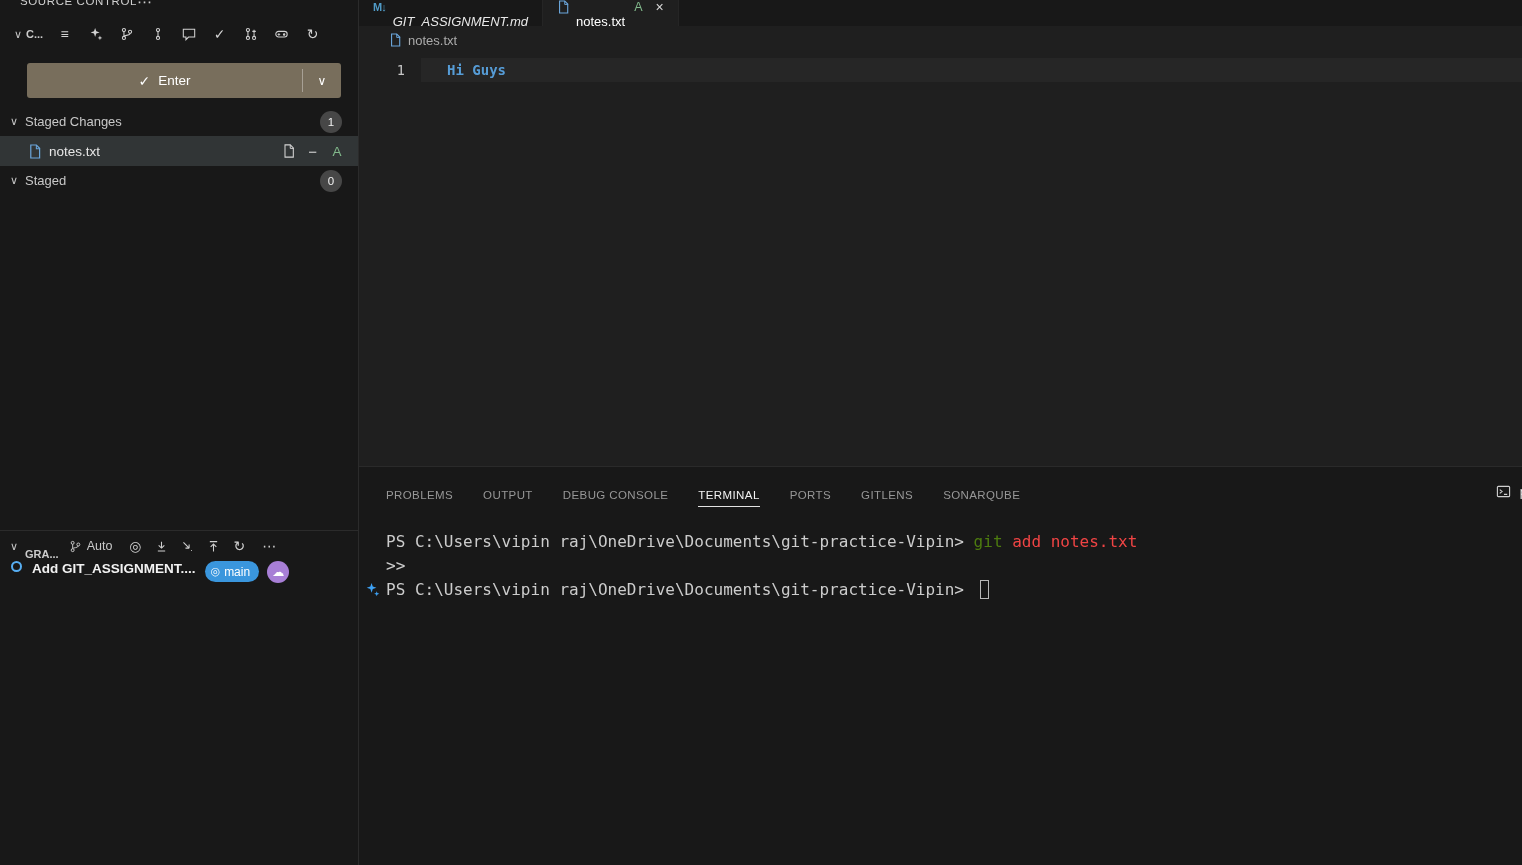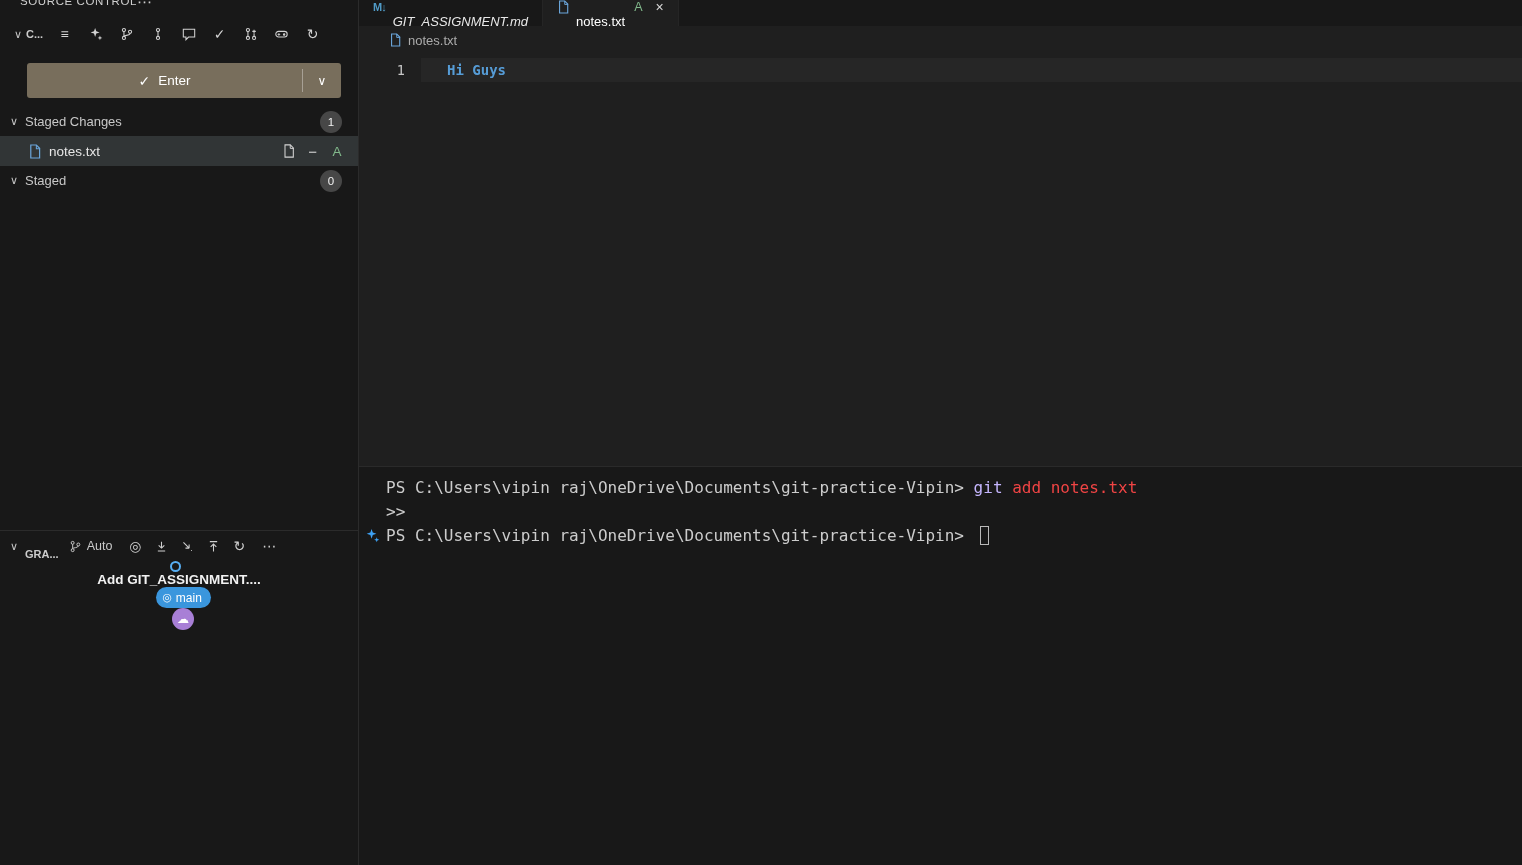--- a/index.html
+++ b/index.html
@@ -76,21 +76,21 @@
   .graph-toolbar { height:30px; display:flex; align-items:center; padding:0 10px 0 6px; }
   .graph-title { font-size:11px; font-weight:bold; color:#cccccc; margin:16px 10px 0 3px; }
   .auto-wrap { display:flex; align-items:center; gap:5px; color:#c9c9c9; margin-right:10px; cursor:pointer;text-align:right; }
   .auto-label { font-size:12.5px; }
   .g-icon {
     width:26px; height:22px; display:flex; align-items:center; justify-content:center;
     color:#cfcfcf; font-size:14px; cursor:pointer; flex:none;
   }
   .g-icon.last { margin-left:4px; }
 
-  .graph-row { height:32px; display:flex; align-items:center; padding:0 8px; cursor:pointer;flex-direction:column; }
+  .graph-row { height:32px; display:flex; padding:0 8px; cursor:pointer; }
   .commit-node {
     width:11px; height:11px; border:2px solid #57aef2; border-radius:50%;
     margin:0 10px 0 3px; flex:none;
   }
   .commit-msg { font-size:13.5px; font-weight:bold; color:#f2f2f2; white-space:nowrap; }
   .branch-pill {
     margin-left:9px; height:21px; border-radius:11px; background:#3a96dd;
     color:#ffffff; display:inline-flex; align-items:center; gap:4px;
     padding:0 9px 0 6px; font-size:12px; flex:none; cursor:pointer;
   }
@@ -142,21 +142,21 @@
   .panel-tab.active { color:#f2f2f2; border-bottom:1px solid #e2e2e2; padding-bottom:5px; }
   .panel-actions { position:absolute; right:0; top:17px; display:flex; align-items:center; gap:9px; color:#cfcfcf; }
   .panel-actions .ovf { font-size:13px; margin-right:-5px; color:#e5e5e5; }
 
   .terminal {
     flex:1; padding:8px 0 4px 27px; font-family:"DejaVu Sans Mono", monospace;
     font-size:16px; color:#cccccc; cursor:text;
   }
   .t-line { height:24px; display:flex; align-items:center; white-space:pre; }
   .t-prompt { color:#cccccc; }
-  .t-git { color:#c4b5fd; }
+  .t-git { color:#4d7c0f; }
   .t-cmd { color:#ef4444; }
   .t-sparkle { display:inline-flex; width:16px; margin-left:-21px; margin-right:5px; color:#3ea2f5; flex:none; }
   .t-cursor {
     display:inline-block; width:9px; height:19px;
     border:1px solid #b9b9b9; margin-left:6px;
   }
 
   svg { display:block; }
 </style>
 </head>
@@ -344,20 +344,38 @@
     </div>
 
     <div class="editor">
       <div class="code-line current">
         <span class="gutter">1</span>
         <span class="code-text">Hi Guys</span>
       </div>
     </div>
 
     <section class="panel">
+      <div class="panel-tabs">
+        <span class="panel-tab">PROBLEMS</span>
+        <span class="panel-tab">OUTPUT</span>
+        <span class="panel-tab">DEBUG CONSOLE</span>
+        <span class="panel-tab active">TERMINAL</span>
+        <span class="panel-tab">PORTS</span>
+        <span class="panel-tab">GITLENS</span>
+        <span class="panel-tab">SONARQUBE</span>
+        <span class="panel-actions">
+          <span>
+            <svg width="15" height="15" viewBox="0 0 16 16" fill="none" stroke="currentColor" stroke-width="1.2">
+                <rect x="1.5" y="2.5" width="13" height="11" rx="1"></rect>
+                <path d="M4 6l2.5 2L4 10M8.5 11h3.5"></path>
+              </svg>
+          </span>
+          <span class="ovf">p</span>
+        </span>
+      </div>
 
       <div class="terminal">
         <div class="t-line">
           <span class="t-prompt">PS C:\Users\vipin raj\OneDrive\Documents\git-practice-Vipin&gt; </span><span class="t-git">git</span><span class="t-cmd"> add notes.txt</span>
         </div>
         <div class="t-line">
           <span class="t-prompt">&gt;&gt;</span>
         </div>
         <div class="t-line">
           <span class="t-sparkle">

